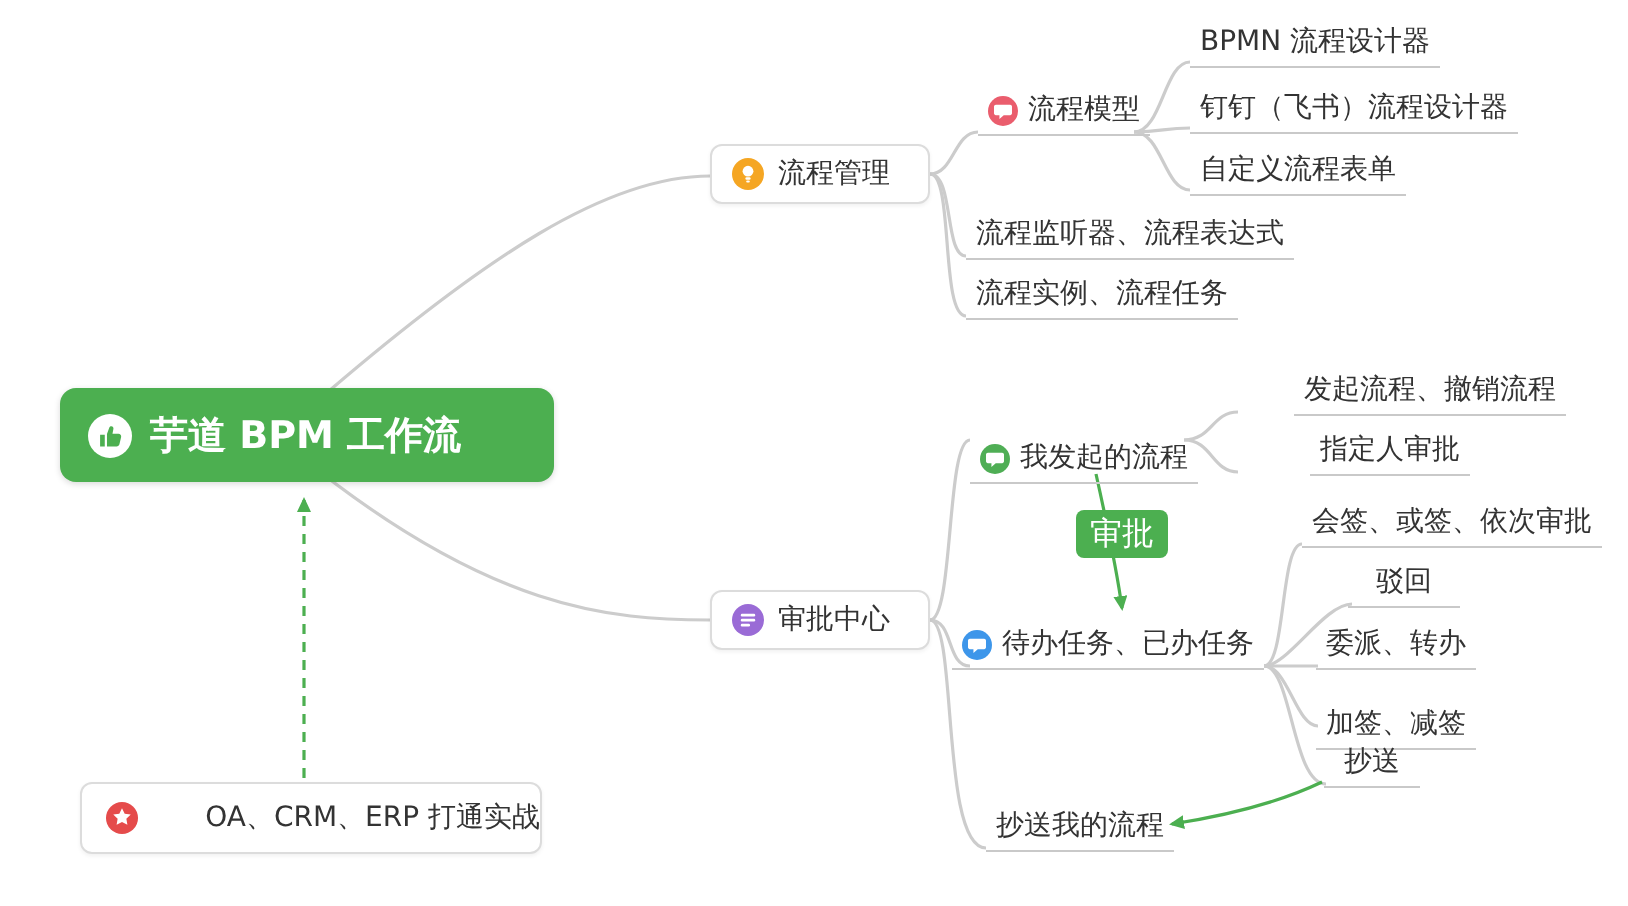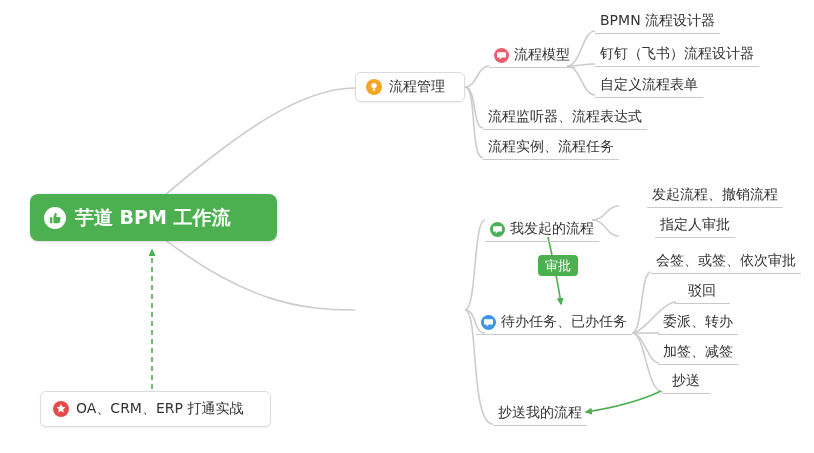--- a/index.html
+++ b/index.html
@@ -33,32 +33,32 @@
     background:#fff;
     border:1px solid var(--node-border,#dcdcdc);
     border-radius:6px;
     box-shadow:0 1px 2px rgba(0,0,0,.06);
     font-size:14px;
     gap:7px;
     box-sizing:border-box;
   }
   .box.pm{left:355px;top:72px;width:110px;height:30px;padding-left:10px;}
   .box.ac{left:355px;top:295px;width:110px;height:30px;padding-left:10px;}
-  .box.note{left:40px;top:391px;width:231px;height:36px;padding-left:12px;font-size:14px;}
+  .box.note{left:40px;top:391px;width:231px;height:36px;padding-left:12px;font-size:14px;justify-content:space-between;}
   .leaf{
     font-size:14px;
     padding:2px 5px 3px 5px;
     border-bottom:1.5px solid #c9c9c9;
     gap:5px;
   }
   .badge{
     position:absolute;z-index:4;
     left:538px;top:255px;
     background:var(--green,#4caf50);
-    color:#fff;font-size:13px;
+    color:#fff;font-size:16px;
     padding:4px 7px;border-radius:4px;
     line-height:1;
   }
   .icon{display:inline-flex;align-items:center;justify-content:center;flex:0 0 auto;}
   .icon svg{display:block;}
   .f-orange{fill:var(--icon-orange,#f5a623);}
   .f-pink{fill:var(--icon-pink,#ea5d6d);}
   .f-green{fill:var(--icon-green,#4fae55);}
   .f-blue{fill:var(--icon-blue,#3d96ea);}
   .f-purple{fill:var(--icon-purple,#9a6bd6);}
@@ -142,20 +142,31 @@
   <div class="node leaf" style="left:595px;top:74px;">
     <span>自定义流程表单</span>
   </div>
   <div class="node leaf" style="left:483px;top:106px;">
     <span>流程监听器、流程表达式</span>
   </div>
   <div class="node leaf" style="left:483px;top:136px;">
     <span>流程实例、流程任务</span>
   </div>
 
+  <div class="node box ac">
+    <span class="icon">
+      <svg width="16" height="16" viewBox="0 0 16 16">
+        <circle cx="8" cy="8" r="8" class="f-purple"></circle>
+        <rect x="4.4" y="4.9" width="7.2" height="1.3" rx="0.6" fill="#fff"></rect>
+        <rect x="4.4" y="7.4" width="7.2" height="1.3" rx="0.6" fill="#fff"></rect>
+        <rect x="4.4" y="9.9" width="4.6" height="1.3" rx="0.6" fill="#fff"></rect>
+      </svg>
+    </span>
+    <span>审批中心</span>
+  </div>
 
   <div class="node leaf" style="left:485px;top:198px;margin-top:20px;">
     <span class="icon">
       <svg width="15" height="15" viewBox="0 0 16 16">
         <circle cx="8" cy="8" r="8" class="f-green"></circle>
         <path fill="#fff" d="M4.2 4.6h7.6c.55 0 1 .45 1 1v3.6c0 .55-.45 1-1 1H8.4l-2.3 2v-2H4.2c-.55 0-1-.45-1-1V5.6c0-.55.45-1 1-1z"></path>
       </svg>
     </span>
     <span>我发起的流程</span>
   </div>
@@ -183,21 +194,21 @@
 
   <div class="node leaf" style="left:651px;top:250px;">
     <span>会签、或签、依次审批</span>
   </div>
   <div class="node leaf" style="left:674px;top:280px;padding:2px 14px 3px 14px;">
     <span>驳回</span>
   </div>
   <div class="node leaf" style="left:658px;top:311px;">
     <span>委派、转办</span>
   </div>
-  <div class="node leaf" style="left:658px;top:341px;text-align:center;">
+  <div class="node leaf" style="left:658px;top:351px;text-align:center;">
     <span>加签、减签</span>
   </div>
   <div class="node leaf" style="left:662px;top:370px;padding:2px 10px 3px 10px;">
     <span>抄送</span>
   </div>
 
   <div class="node leaf" style="left:493px;top:402px;">
     <span>抄送我的流程</span>
   </div>
 

